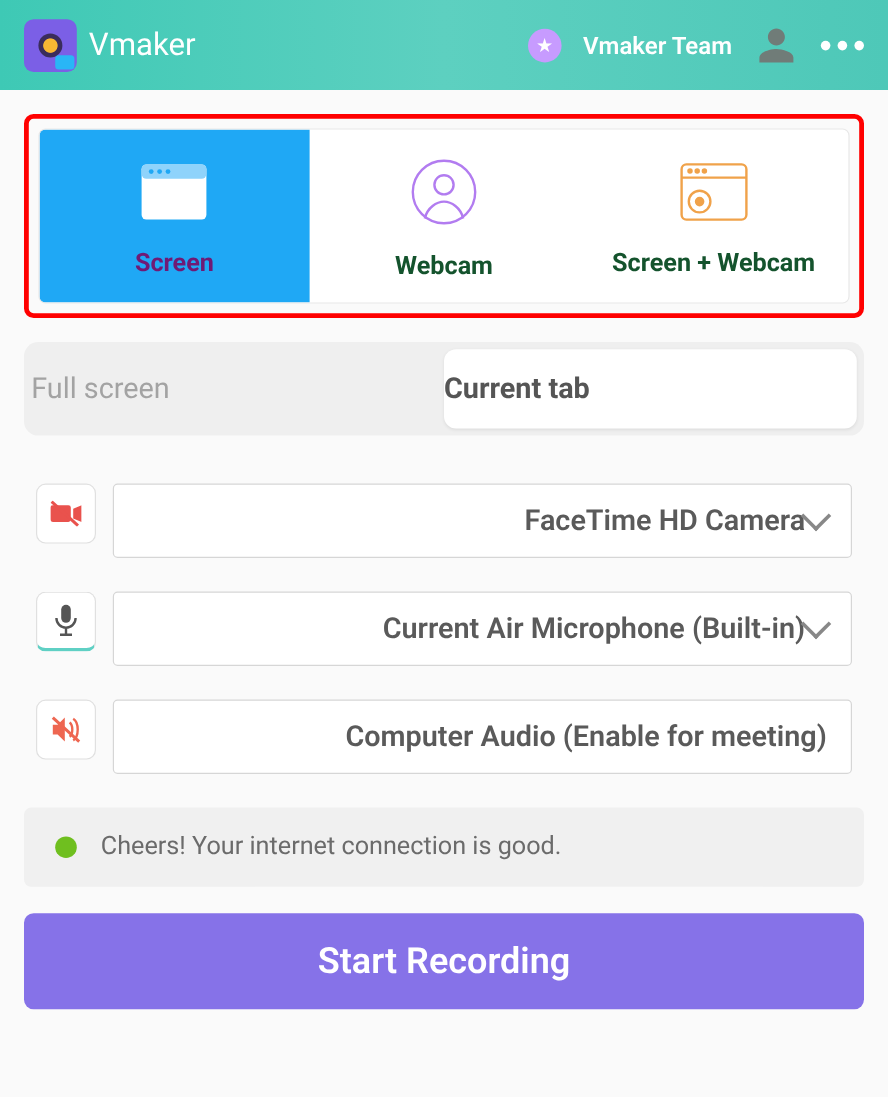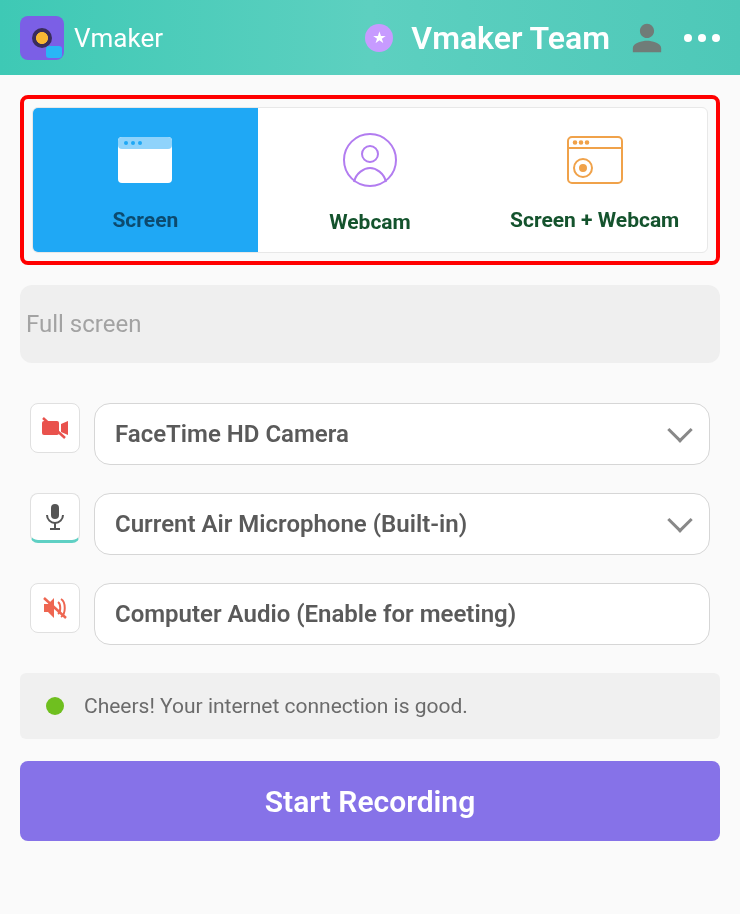--- a/index.html
+++ b/index.html
@@ -42,21 +42,21 @@
 }
 .logo-text { color: #fff; font-size: 26px; font-weight: 400; }
 .header-right { display: flex; align-items: center; gap: 18px; }
 .star-badge {
   width: 28px; height: 28px;
   background: #c79bff;
   border-radius: 50%;
   display: flex; align-items: center; justify-content: center;
   color: #fff; font-size: 16px;
 }
-.team-label { color: #fff; font-size: 32px; font-weight: 600; text-align: right; }
+.team-label { color: #fff; font-size: 20px; font-weight: 600; text-align: right; }
 .avatar-icon {
   width: 38px; height: 38px;
   display: flex; align-items: center; justify-content: center;
 }
 .more-dots { display: flex; gap: 6px; }
 .more-dots span {
   width: 8px; height: 8px;
   background: #fff; border-radius: 50%;
 }
 .content { padding: 20px 20px 20px 20px; }
@@ -76,21 +76,21 @@
 .mode-tab {
   flex: 1;
   display: flex;
   flex-direction: column;
   align-items: center;
   justify-content: center;
   padding: 24px 0 18px 0;
   gap: 22px;
   cursor: pointer;
 }
-.mode-tab.active { background: #1fa8f5; color: #0c4a6e; }
+.mode-tab.active { background: #1fa8f5; color: #701a75; }
 .mode-tab .label { font-size: 21px; font-weight: 700; }
 .mode-tab:not(.active) .label { color: #14532d; }
 .screen-icon-svg { width: 60px; height: 52px; }
 .webcam-icon-svg { width: 56px; height: 56px; }
 .screencam-icon-svg { width: 60px; height: 52px; }
 
 .capture-toggle {
   background: #efefef;
   border-radius: 12px;
   height: 78px;
@@ -123,29 +123,29 @@
   width: 50px; height: 50px;
   border: 1px solid #e0e0e0;
   border-radius: 8px;
   display: flex; align-items: center; justify-content: center;
   background: #fff;
 }
 .device-select {
   flex: 1;
   height: 62px;
   border: 1px solid #d6d6d6;
-  border-radius: 16px;
+  border-radius: 4px;
   background: #fff;
   display: flex;
   align-items: center;
   padding: 0 20px;
   font-size: 24px;
   color: #5a5a5a;
   font-weight: 600;
-  justify-content: space-between;
+  justify-content: flex-end;
   cursor: pointer;
 }
 .chevron {
   width: 18px; height: 18px;
   border-right: 3px solid #888;
   border-bottom: 3px solid #888;
   transform: rotate(45deg);
   margin-top: -8px;
 }
 
@@ -240,20 +240,23 @@
         </svg>
         <span class="label">Screen + Webcam</span>
       </div>
     </div>
   </div>
 
   <div class="capture-toggle">
     <div class="capture-option">
       <span>Full screen</span>
     </div>
+    <div class="capture-option active">
+      <span>Current tab</span>
+    </div>
   </div>
 
   <div class="device-row">
     <div class="device-icon-box">
       <svg width="26" height="22" viewBox="0 0 26 22" class="cam-off-icon" fill="currentColor">
         <path d="M2 4h13a2 2 0 012 2v10a2 2 0 01-2 2H2a2 2 0 01-2-2V6a2 2 0 012-2zm17 3l7-3v14l-7-3V7z"></path>
         <line x1="1" y1="1" x2="23" y2="21" stroke="currentColor" stroke-width="2.5"></line>
       </svg>
     </div>
     <div class="device-select">

